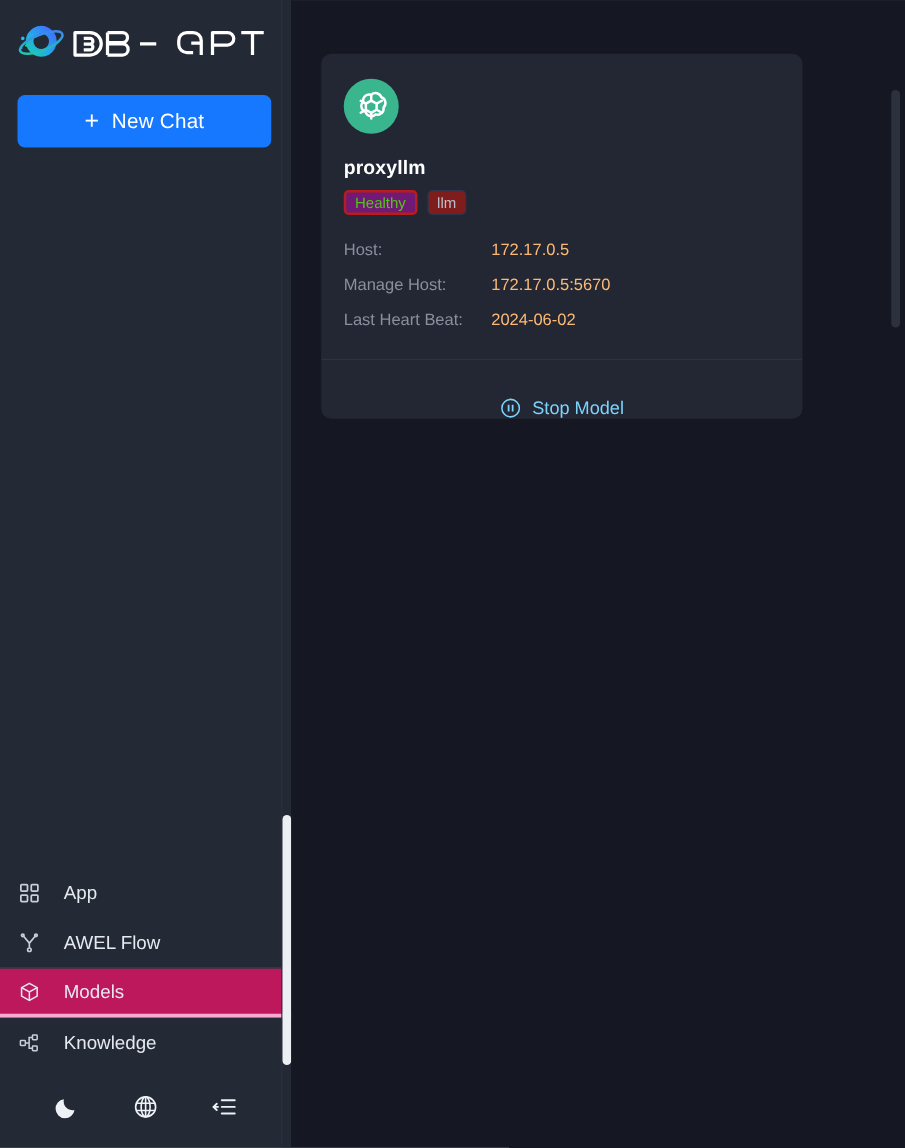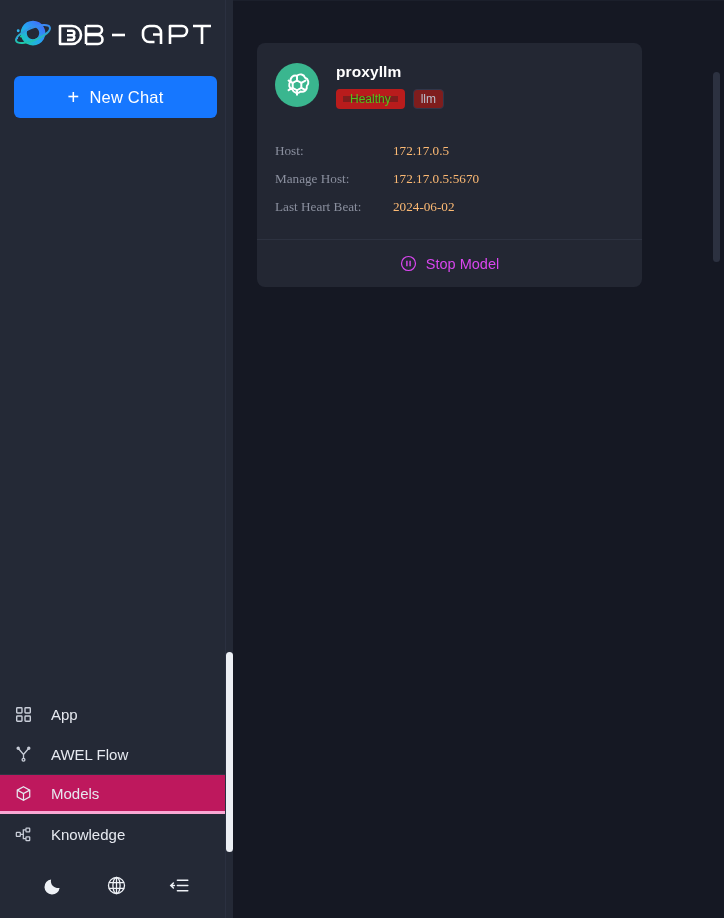--- a/index.html
+++ b/index.html
@@ -94,50 +94,50 @@
     font-family:"Liberation Sans", sans-serif;
     display:inline-flex; align-items:center;
   }
 
   .model-card {
     margin-top:19px; width:385px;
     background:#232733; border-radius:8px;
     overflow:hidden;
   }
   .card-body { padding:18px 18px 14px 18px; }
-  .card-head { display:flex; align-items:flex-start; gap:17px; }
+  .card-head { display:flex; align-items:flex-start; gap:17px;flex-direction:column; }
   .avatar {
     width:44px; height:44px; flex:0 0 44px; border-radius:50%;
     background:#3ab68f; display:flex; align-items:center; justify-content:center;
     margin-top:2px;
   }
   .head-text { padding-top:2px; }
   .model-name {
     font-size:15.5px; font-weight:bold; color:#ffffff; letter-spacing:.1px;
   }
   .badges { display:flex; gap:8px; margin-top:8px; }
   .badge {
     font-size:12px; height:20px; padding:0 7px; border-radius:4px;
     display:inline-flex; align-items:center; line-height:1;
   }
-  .badge-healthy { color:#52c41a; background:#7f1d1d; border:7px solid #b91c1c; }
+  .badge-healthy { color:#52c41a; background:#701a75; border:2px solid #b91c1c; }
   .badge-type { color:#b9bfcc; background:#7f1d1d; border:1px solid #30364a; }
 
-  .info-list { margin-top:32px;font-family:Liberation Serif, serif; }
+  .info-list { margin-top:17px; }
   .info-row {
     display:flex; align-items:center; height:20px; margin-bottom:8px;
     font-size:13.2px;
   }
   .info-label { width:118px; flex:0 0 118px; color:#8a8f9e; }
   .info-value { color:#fdba74; }
 
   .card-divider { height:1px; background:#2d3240; }
   .card-footer {
-    height:47px; display:flex; align-items:center; justify-content:center;
-    gap:9px; color:#d946ef; font-size:14.5px; cursor:pointer;
+    height:47px; display:flex; align-items:flex-end; justify-content:center;
+    gap:9px; color:#7dd3fc; font-size:14.5px; cursor:pointer;
   }
   .card-footer .pause-icon { width:17px; height:17px; display:flex; }
 
   .main-scroll-thumb {
     position:absolute; right:4px; top:72px; width:7px; height:190px;
     background:#2c3140; border-radius:4px;
   }
   .top-hairline {
     position:absolute; top:0; left:0; right:0; height:1px; background:#1b1f2b;
   }

